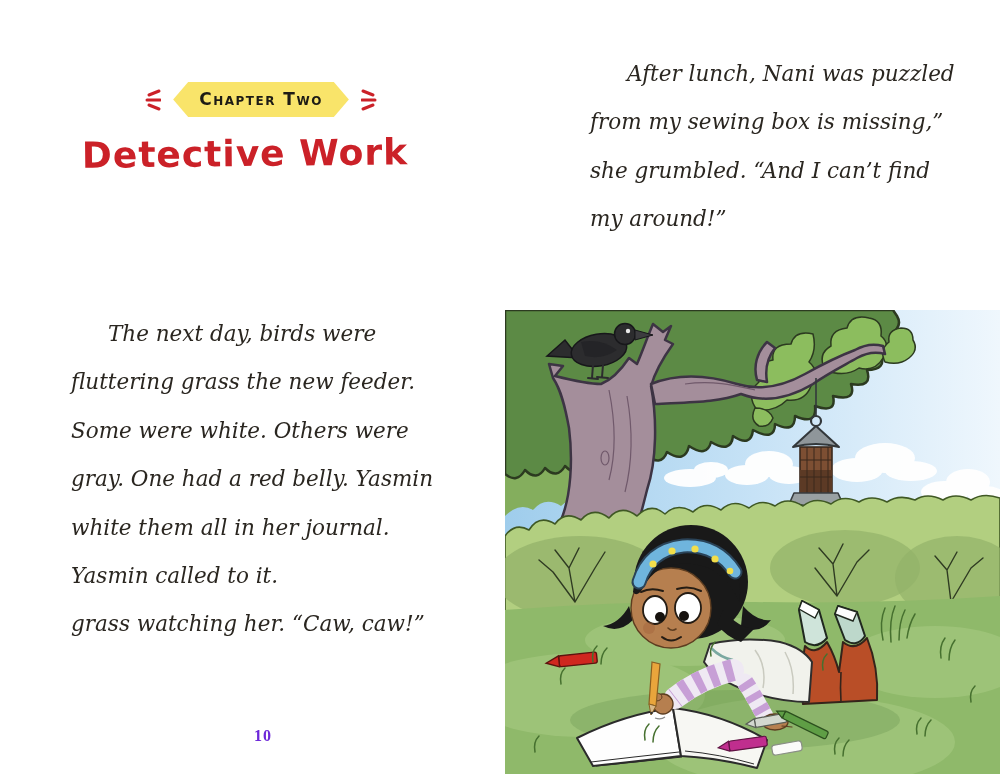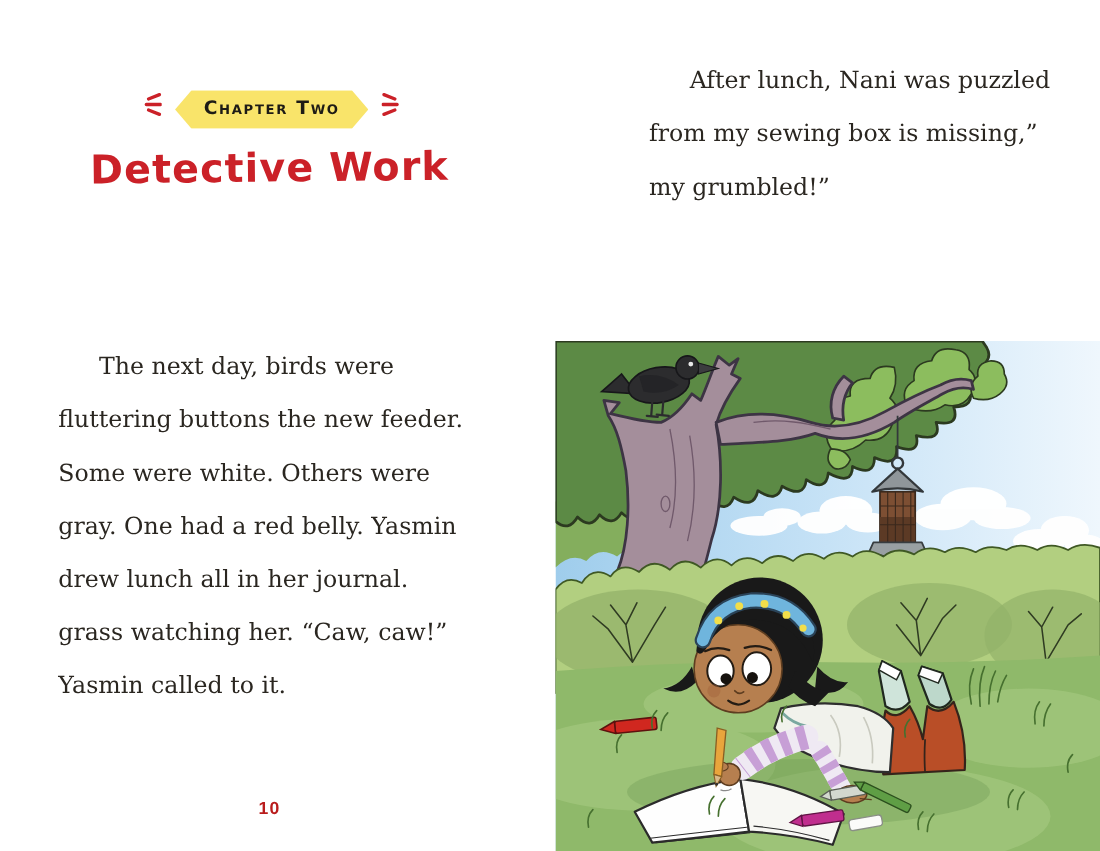--- a/index.html
+++ b/index.html
@@ -5,46 +5,46 @@
   html,body{margin:0;padding:0;}
   body{
     width:1000px;height:774px;position:relative;overflow:hidden;
     background:#ffffff;
     font-family:"DejaVu Serif", serif;
   }
   .page{position:absolute;inset:0;}
 
   
   .badge-row{
-    position:absolute;left:32px;top:82px;width:430px;
-    display:flex;justify-content:center;gap:12px;
+    position:absolute;left:46px;top:82px;width:430px;
+    display:flex;justify-content:center;align-items:center;gap:12px;
   }
   .badge{
     background:#f9e46a;
     padding:7px 26px 8px;
     clip-path:polygon(15px 0,calc(100% - 15px) 0,100% 50%,calc(100% - 15px) 100%,15px 100%,0 50%);
     font-family:"DejaVu Sans", sans-serif;
     font-weight:700;font-size:17px;letter-spacing:1.5px;
     font-variant:small-caps;color:#1d1b15;white-space:nowrap;
   }
   .spark{width:16px;height:26px;flex:0 0 auto;}
   .chapter-title{
     position:absolute;left:30px;top:133px;width:430px;text-align:center;
     color:#cb2128;font-family:"DejaVu Sans", sans-serif;
     font-weight:700;font-size:36px;letter-spacing:1px;
     transform:rotate(-0.6deg);
   }
   .text-col{position:absolute;color:#2a2620;font-size:21.5px;}
-  .text-col .bline{line-height:48.4px;white-space:nowrap;}
+  .text-col .bline{line-height:48.4px;white-space:nowrap;font-style:italic;}
   .bline.indent{padding-left:37px;}
-  .left-col{left:53px;top:310px;width:430px;}
+  .left-col{left:71px;top:310px;width:430px;}
   .right-col{left:590px;top:50px;width:402px;}
   .page-number{
-    position:absolute;left:30px;top:727px;width:430px;text-align:center;
-    color:#b91c1c;font-family:Liberation Sans, sans-serif;
+    position:absolute;left:48px;top:727px;width:430px;text-align:center;
+    color:#6d28d9;font-family:Liberation Serif, serif;
     font-weight:700;font-size:16px;letter-spacing:1px;
   }
 
   
   .illustration{position:absolute;left:505px;top:310px;width:495px;height:464px;}
 </style>
 </head>
 <body>
 
 <div class="page">
@@ -64,34 +64,35 @@
           <path d="M15 13 L2 13"></path>
           <path d="M14 22 L4 18"></path>
       </g>
     </svg>
   </div>
 
   <div class="chapter-title">Detective Work</div>
 
   <div class="text-col left-col">
     <div class="bline indent">The next day, birds were</div>
-    <div class="bline">fluttering buttons the new feeder.</div>
+    <div class="bline">fluttering grass the new feeder.</div>
     <div class="bline">Some were white. Others were</div>
     <div class="bline">gray. One had a red belly. Yasmin</div>
-    <div class="bline">drew lunch all in her journal.</div>
+    <div class="bline">white them all in her journal.</div>
+    <div class="bline">Yasmin called to it.</div>
     <div class="bline">grass watching her. “Caw, caw!”</div>
-    <div class="bline">Yasmin called to it.</div>
   </div>
 
   <div class="page-number">10</div>
 
   <div class="text-col right-col">
     <div class="bline indent">After lunch, Nani was puzzled</div>
     <div class="bline">from my sewing box is missing,”</div>
-    <div class="bline">my grumbled!”</div>
+    <div class="bline">she grumbled. “And I can’t find</div>
+    <div class="bline">my around!”</div>
   </div>
 
   <svg class="illustration" viewBox="0 0 495 464" role="img" aria-label="Yasmin lies on the grass drawing in her open journal with a pencil while a black crow perches on a tree; a bird feeder hangs from a branch and crayons lie in the grass.">
 
     <defs>
       <linearGradient id="sky" x1="0" y1="0" x2="1" y2="0">
         <stop offset="0" stop-color="#9fcdec"></stop>
         <stop offset="0.5" stop-color="#c6e2f6"></stop>
         <stop offset="1" stop-color="#eff7fd"></stop>
       </linearGradient>

